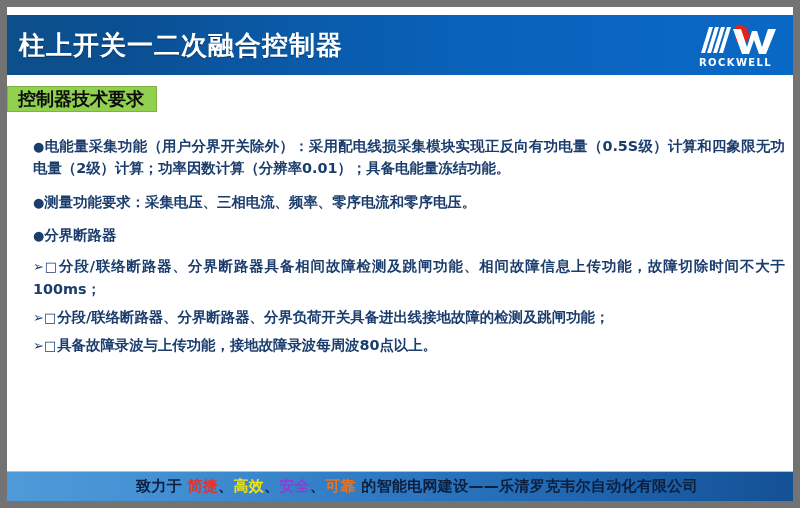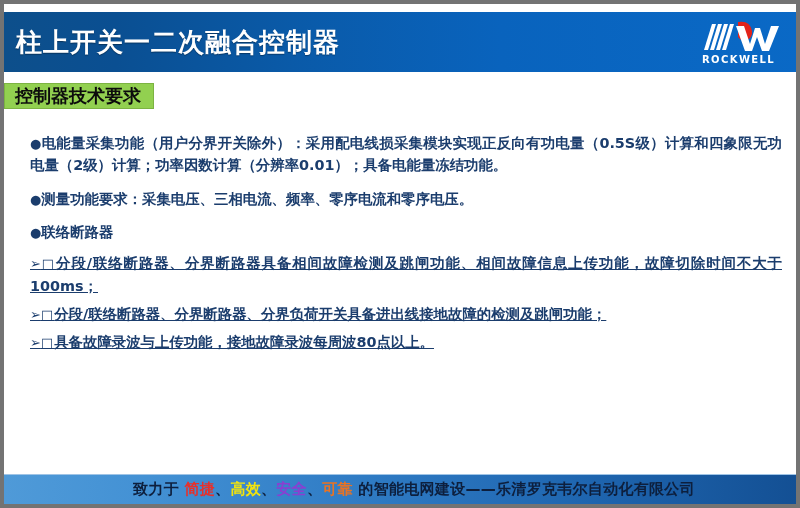--- a/index.html
+++ b/index.html
@@ -15,21 +15,21 @@
     background: #ffffff;
     position: relative;
   }
 
   
   .slide {
     position: relative;
     width: 800px;
     height: 508px;
     background: #ffffff;
-    border: 4px solid #737373;
+    border: 7px solid #737373;
     overflow: hidden;
   }
 
   
   .header-bar {
     position: absolute;
     left: 0;
     top: 8px;
     width: 800px;
     height: 60px;
@@ -118,21 +118,20 @@
     line-height: 1.55;
     text-align: justify;
     text-justify: inter-ideograph;
   }
 
   .lvl1 { margin-bottom: 11px; }
   .lvl1-tight { margin-bottom: 9px; }
   .lvl2 {
     margin-bottom: 6px;
     color: #1b3d6d;
-    text-decoration: underline;
   }
 
   .marker {
     display: inline;
     font-weight: bold;
   }
   .marker-dot   { font-size: 13px; }
   .marker-arrow { font-size: 13px; }
   .marker-box   { font-size: 13px; letter-spacing: 1px; }
 
@@ -203,21 +202,21 @@
 
     <p class="para lvl1">
       <span class="marker marker-dot">●</span><span class="ptext">电能量采集功能（用户分界开关除外）：采用配电线损采集模块实现正反向有功电量（0.5S级）计算和四象限无功电量（2级）计算；功率因数计算（分辨率0.01）；具备电能量冻结功能。</span>
     </p>
 
     <p class="para lvl1">
       <span class="marker marker-dot">●</span><span class="ptext">测量功能要求：采集电压、三相电流、频率、零序电流和零序电压。</span>
     </p>
 
     <p class="para lvl1-tight">
-      <span class="marker marker-dot">●</span><span class="ptext">联络断路器</span>
+      <span class="marker marker-dot">●</span><span class="ptext">分界断路器</span>
     </p>
 
     <p class="para lvl2">
       <span class="marker marker-arrow">➢</span><span class="marker marker-box">□</span><span class="ptext">分段/联络断路器、分界断路器具备相间故障检测及跳闸功能、相间故障信息上传功能，故障切除时间不大于100ms；</span>
     </p>
 
     <p class="para lvl2">
       <span class="marker marker-arrow">➢</span><span class="marker marker-box">□</span><span class="ptext">分段/联络断路器、分界断路器、分界负荷开关具备进出线接地故障的检测及跳闸功能；</span>
     </p>
 

